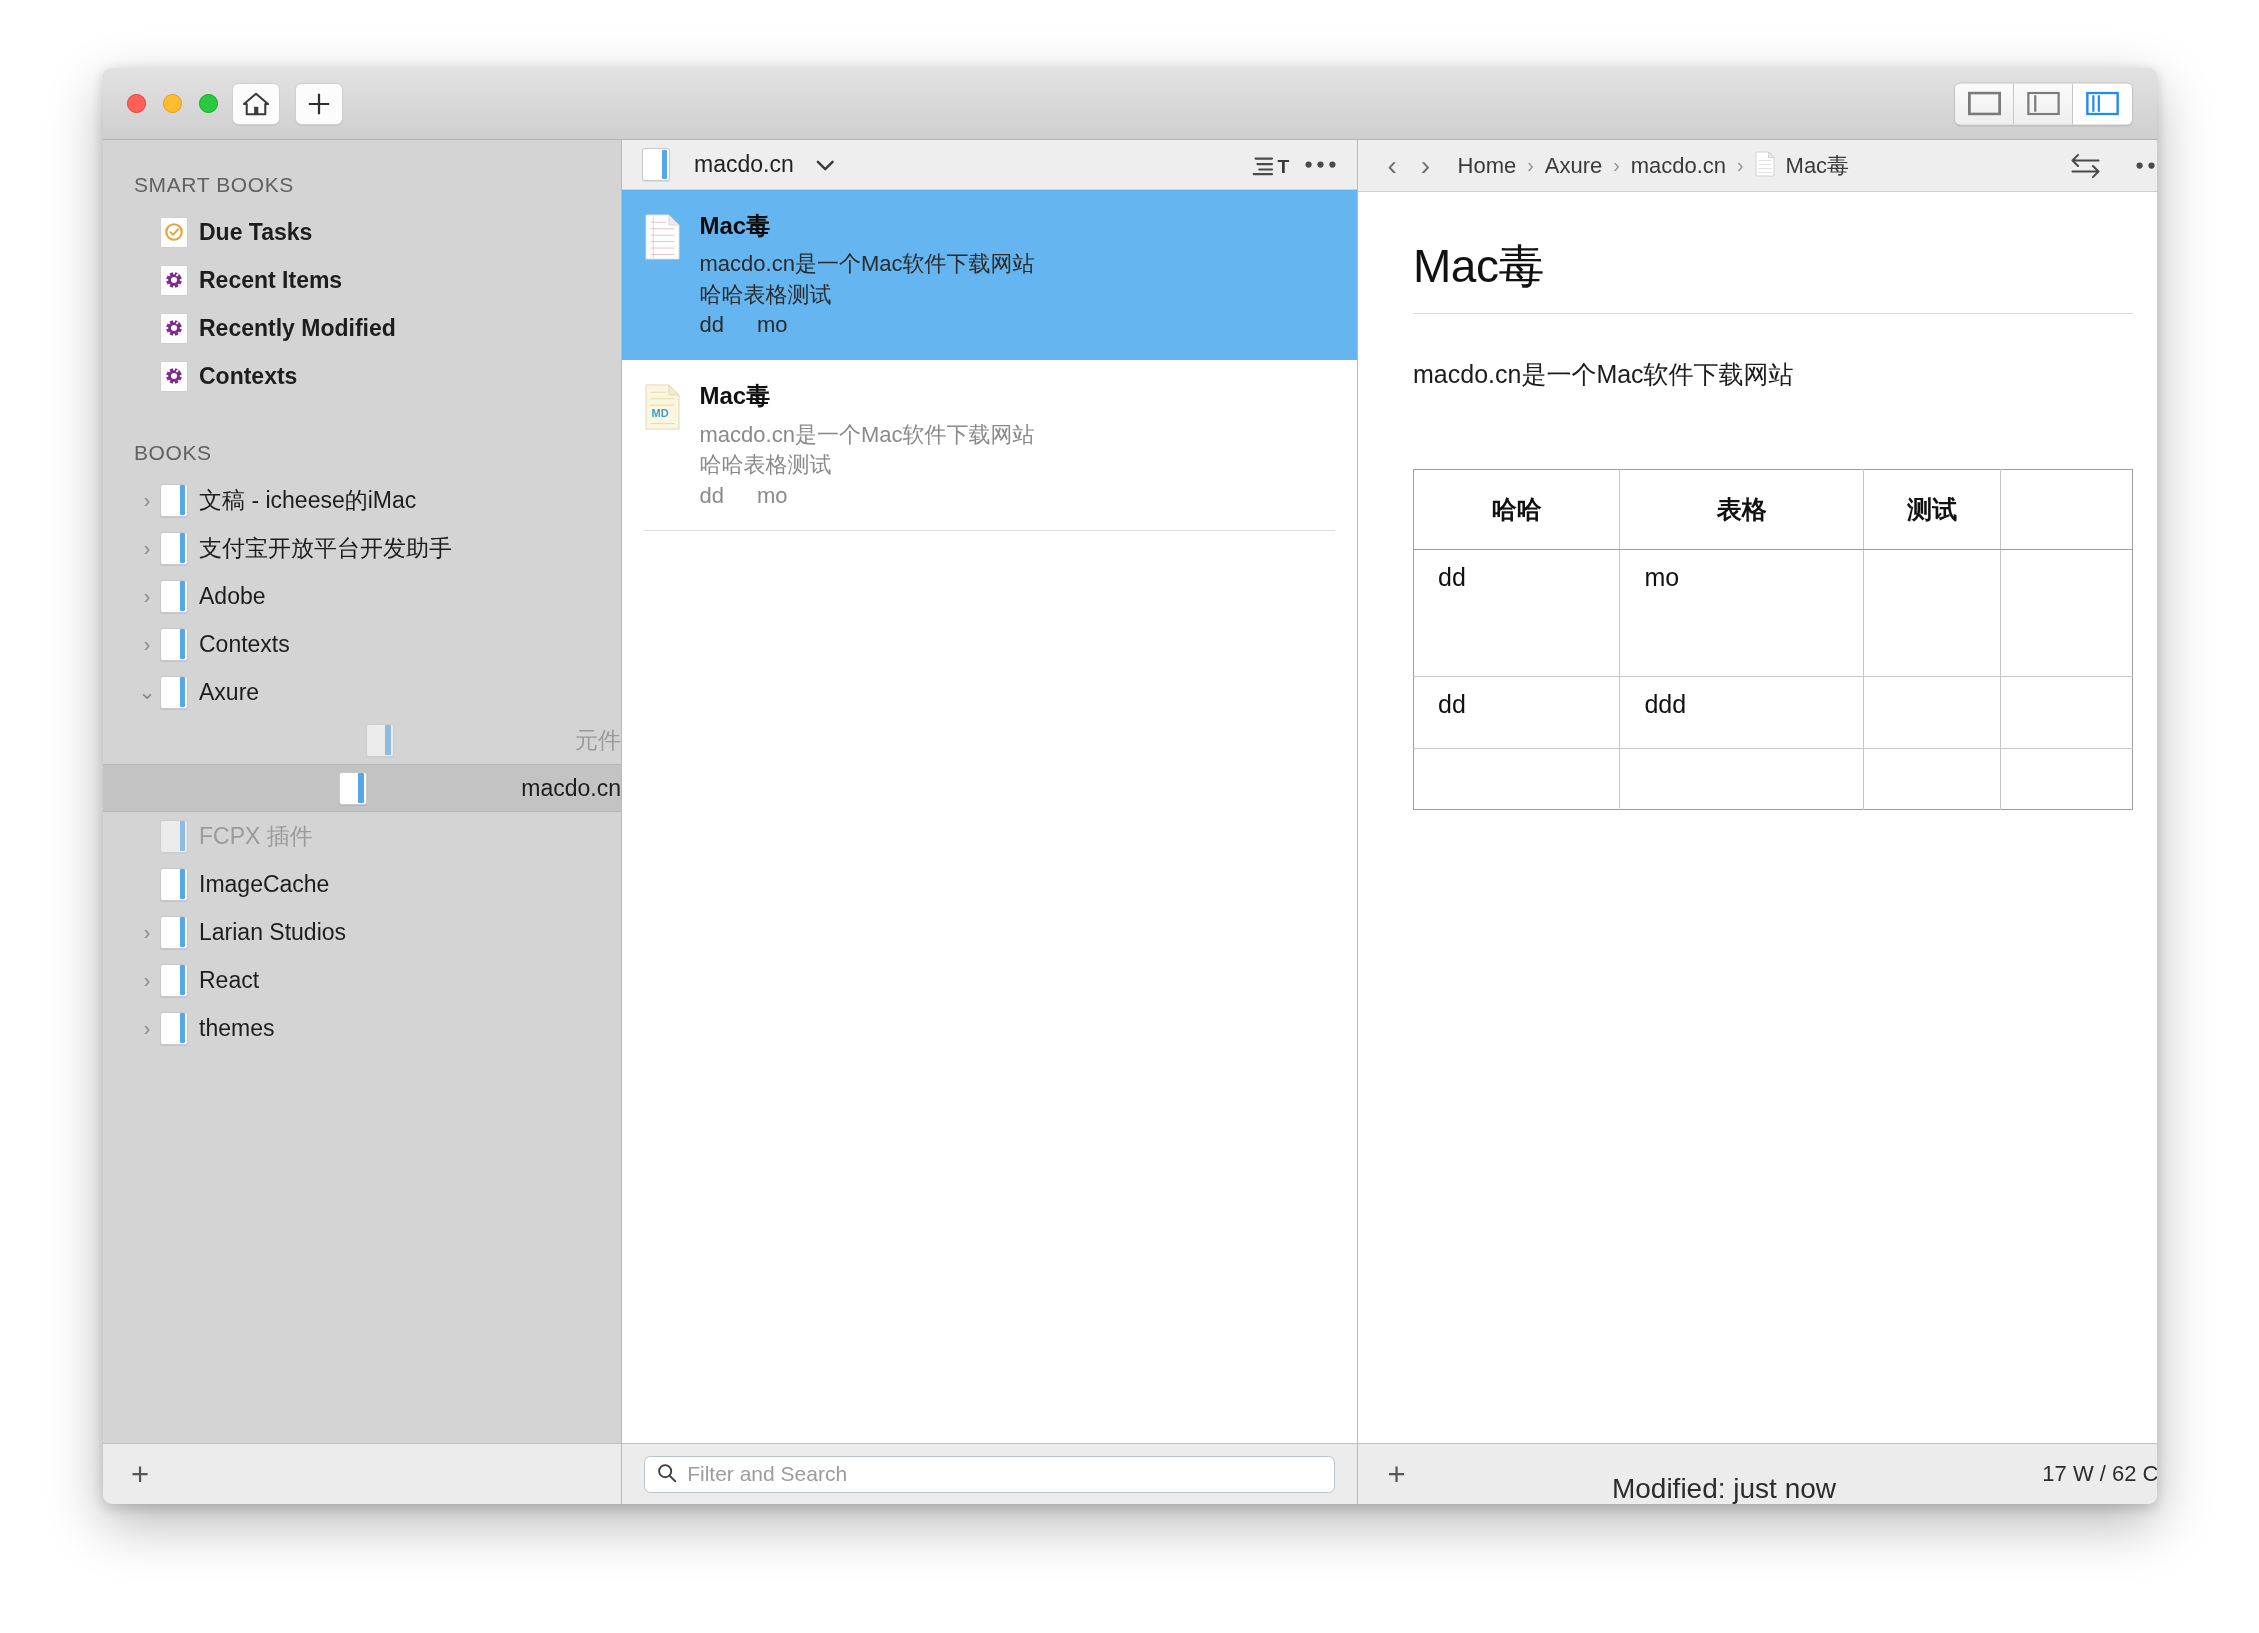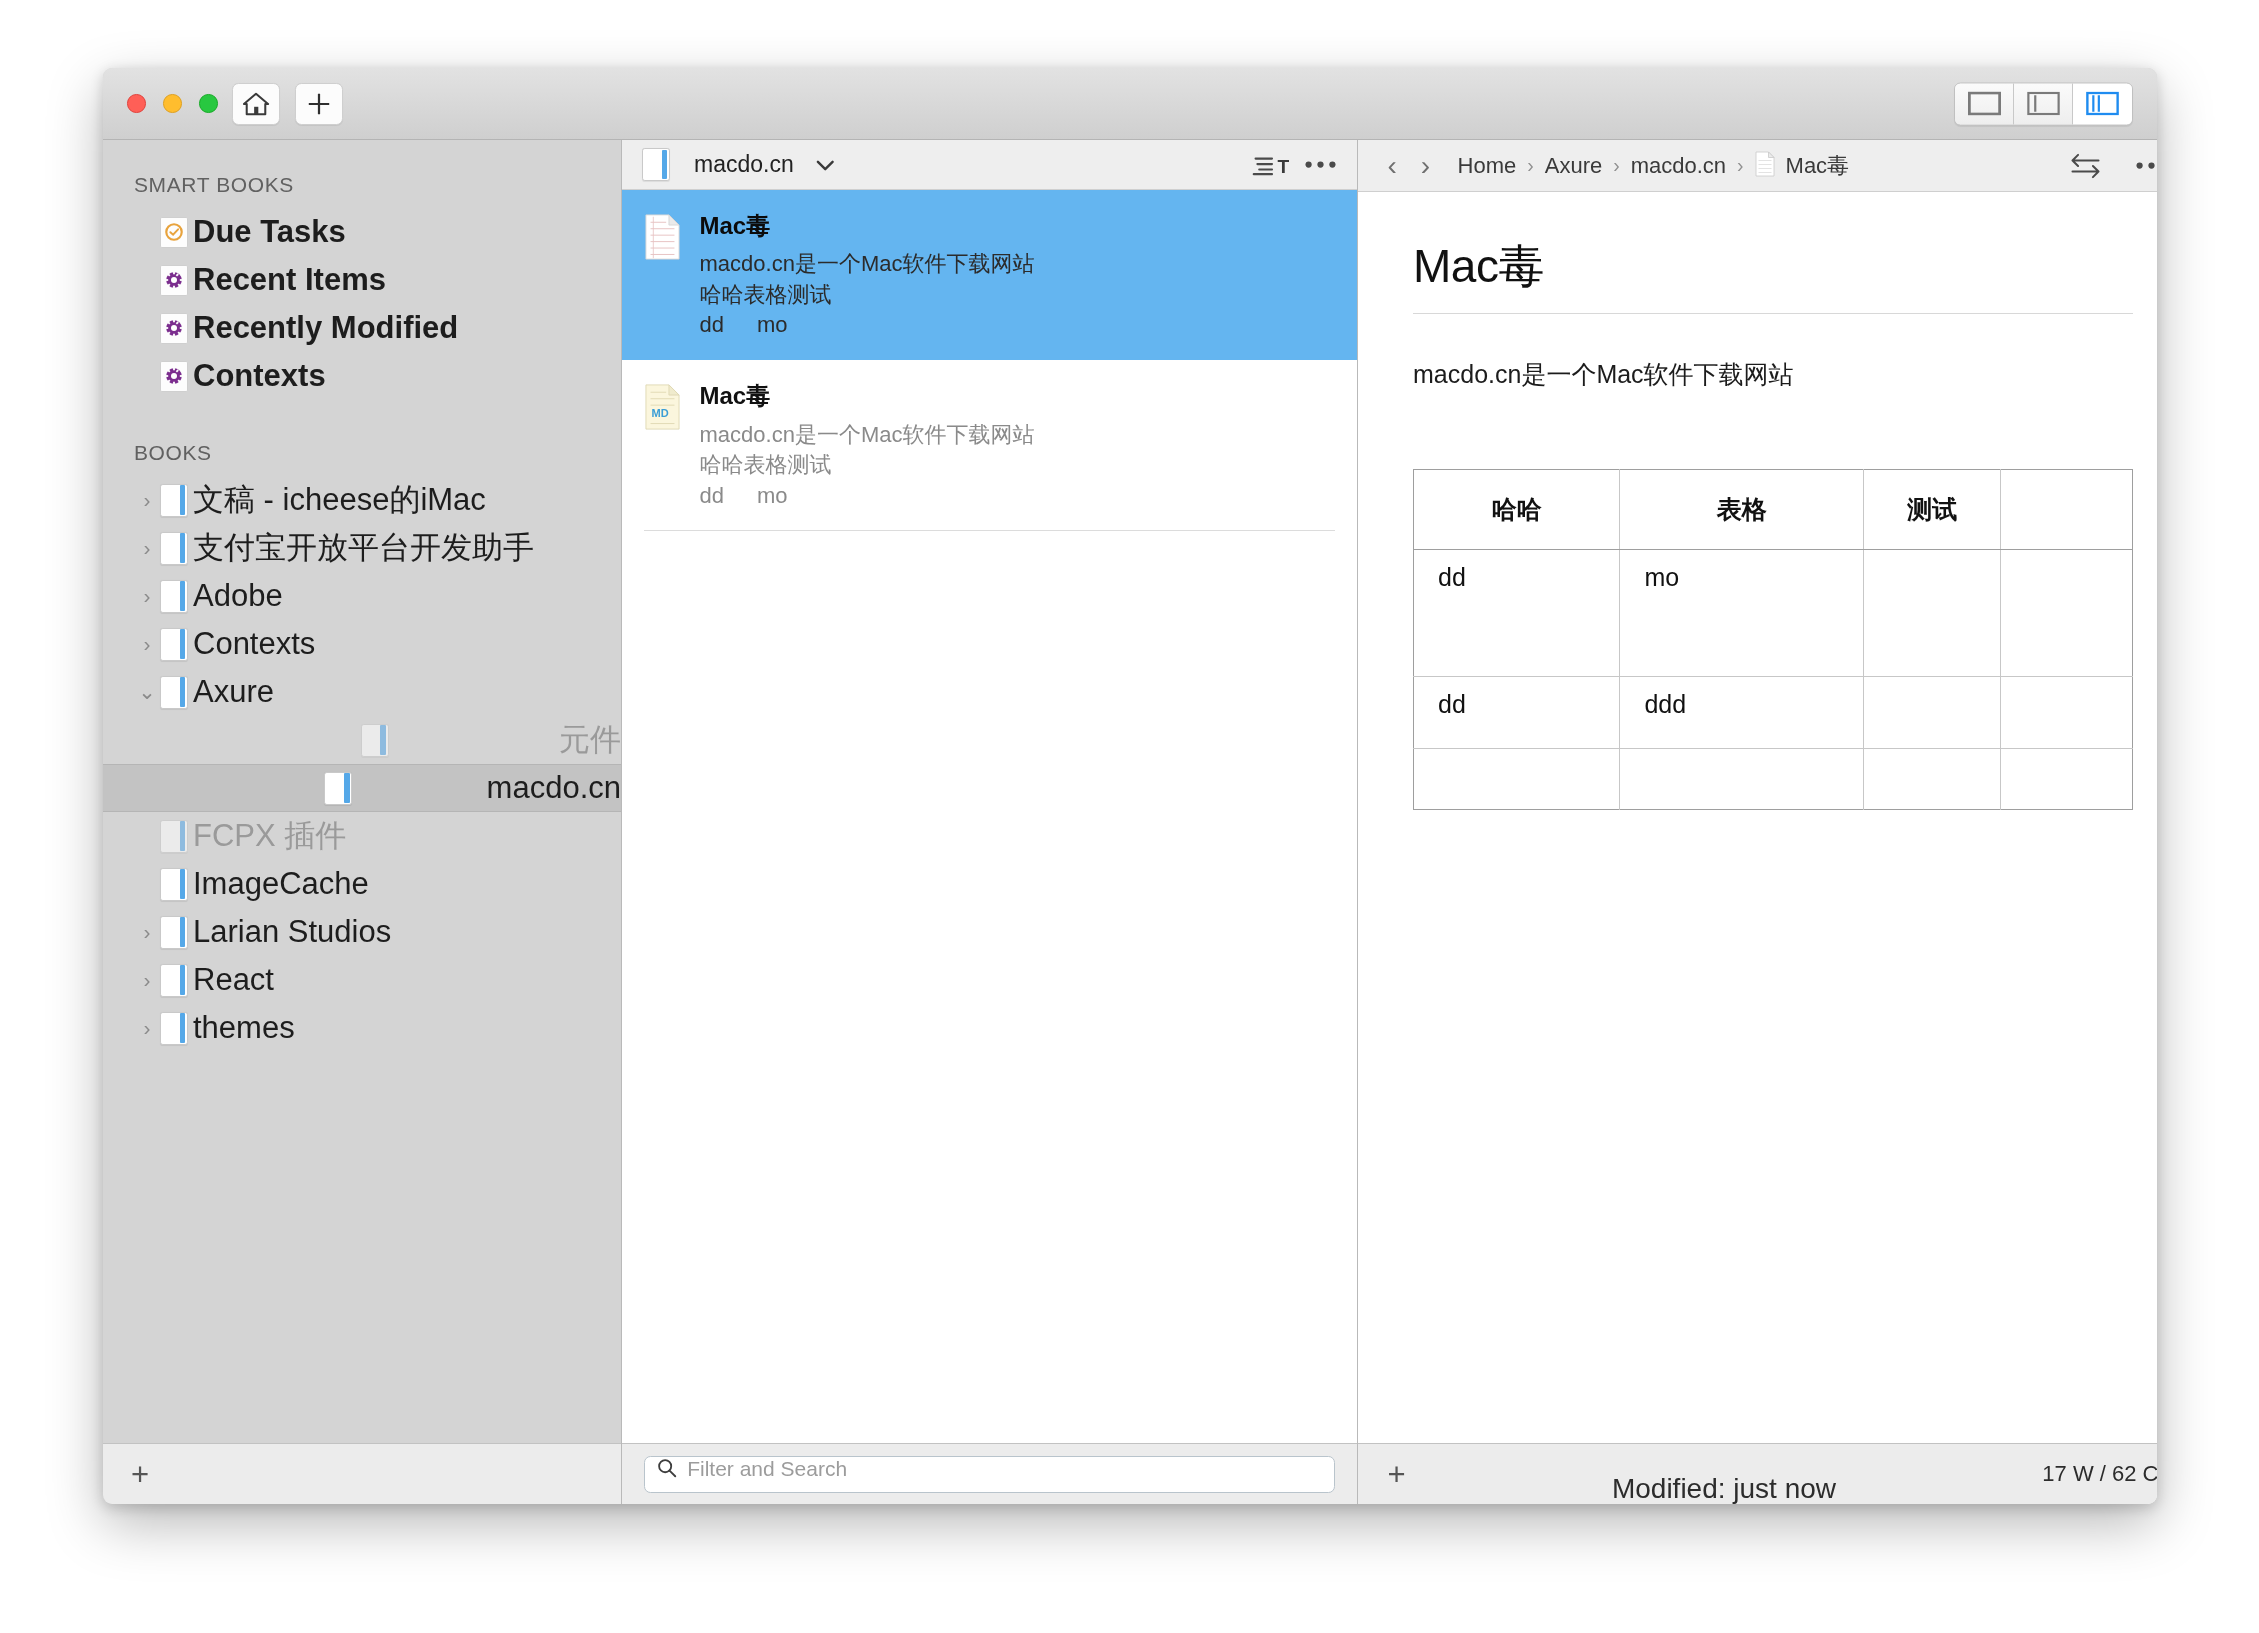--- a/index.html
+++ b/index.html
@@ -101,22 +101,22 @@
     position: relative;
   }
   .sb-row.selected { background: #c3c3c3; border-top: 0.9px solid #b5b5b5; border-bottom: 0.9px solid #b5b5b5; }
   .sb-row .twisty {
     width: 26px; flex: 0 0 26px;
     color: #8a8a8a; font-size: 21px;
     display: flex; align-items: center; justify-content: center;
   }
   .sb-row .indent-1 { width: 26px; flex: 0 0 26px; }
   .sb-label {
-    font-size: 31px; color: #1d1d1d;
-    margin-left: 5px;
+    font-size: 23px; color: #1d1d1d;
+    margin-left: 11px;
     white-space: nowrap;
   }
   .sb-label.bold { font-weight: 700; }
   .sb-label.muted { color: #9a9a9a; }
   .sb-row.nested { padding-left: 66px; justify-content: space-between; }
 
   .smarticon {
     width: 28px; height: 31px;
     background: #fdfdfd;
     border: 0.9px solid #cfcfcf;
@@ -206,21 +206,21 @@
     background: #ececec;
     border-top: 0.9px solid #c2c2c2;
     display: flex; align-items: center;
     padding: 0 22px;
   }
   .searchbox {
     flex: 1; height: 37px;
     background: #ffffff;
     border: 0.9px solid #b9c4cc;
     border-radius: 6.5px;
-    display: flex; align-items: flex-start;
+    display: flex; align-items: center;
     padding: 0 11px;
     gap: 9.2px;
   }
   .searchbox .ph { color: #9c9c9c; font-size: 21px; }
 
   
   .rightcol {
     flex: 1;
     background: #ffffff;
     display: flex; flex-direction: column;

